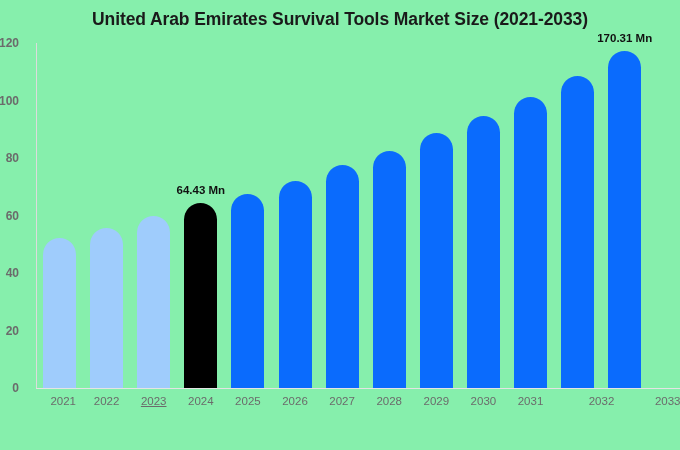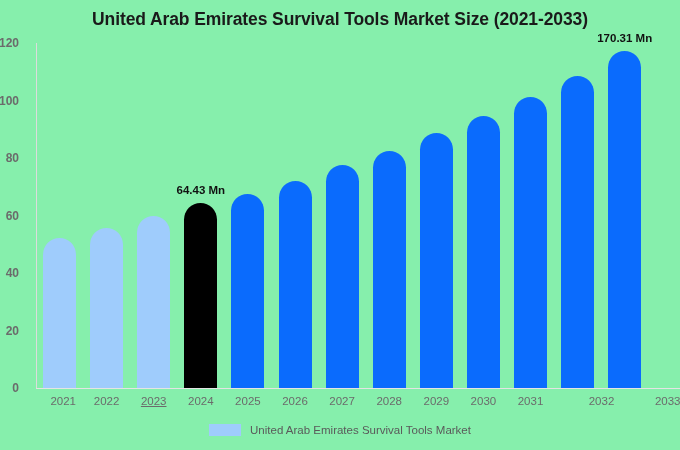--- a/index.html
+++ b/index.html
@@ -170,18 +170,14 @@
       <div class="bar fcast" title="2031: 101.2" style="left: 478px; height: 290.95px;"></div>
       <div class="xtick" style="left: 478px; text-align: center;">2031</div>
       <div class="bar fcast" title="2032: 108.4" style="left: 525.1px; height: 311.65px;"></div>
       <div class="xtick" style="left: 549px;">2032</div>
       <div class="bar fcast" title="2033: 117.25" style="left: 572.2px; height: 337.094px;"></div>
       <div class="xtick" style="left: 572.2px; margin-left: 43px;">2033</div>
       <div class="datalabel" style="top: 140.764px; left: 164.8px; transform: translateX(-50%);">64.43 Mn</div>
       <div class="datalabel" style="top: -11.0938px; left: 588.7px; transform: translateX(-50%);">170.31 Mn</div>
     </div>
 
-  <div id="legend">
-    <span id="legend-swatch"></span>
-    <span id="legend-label">United Arab Emirates Survival Tools Market</span>
-  </div>
 
 </div>
 
 </body></html>

